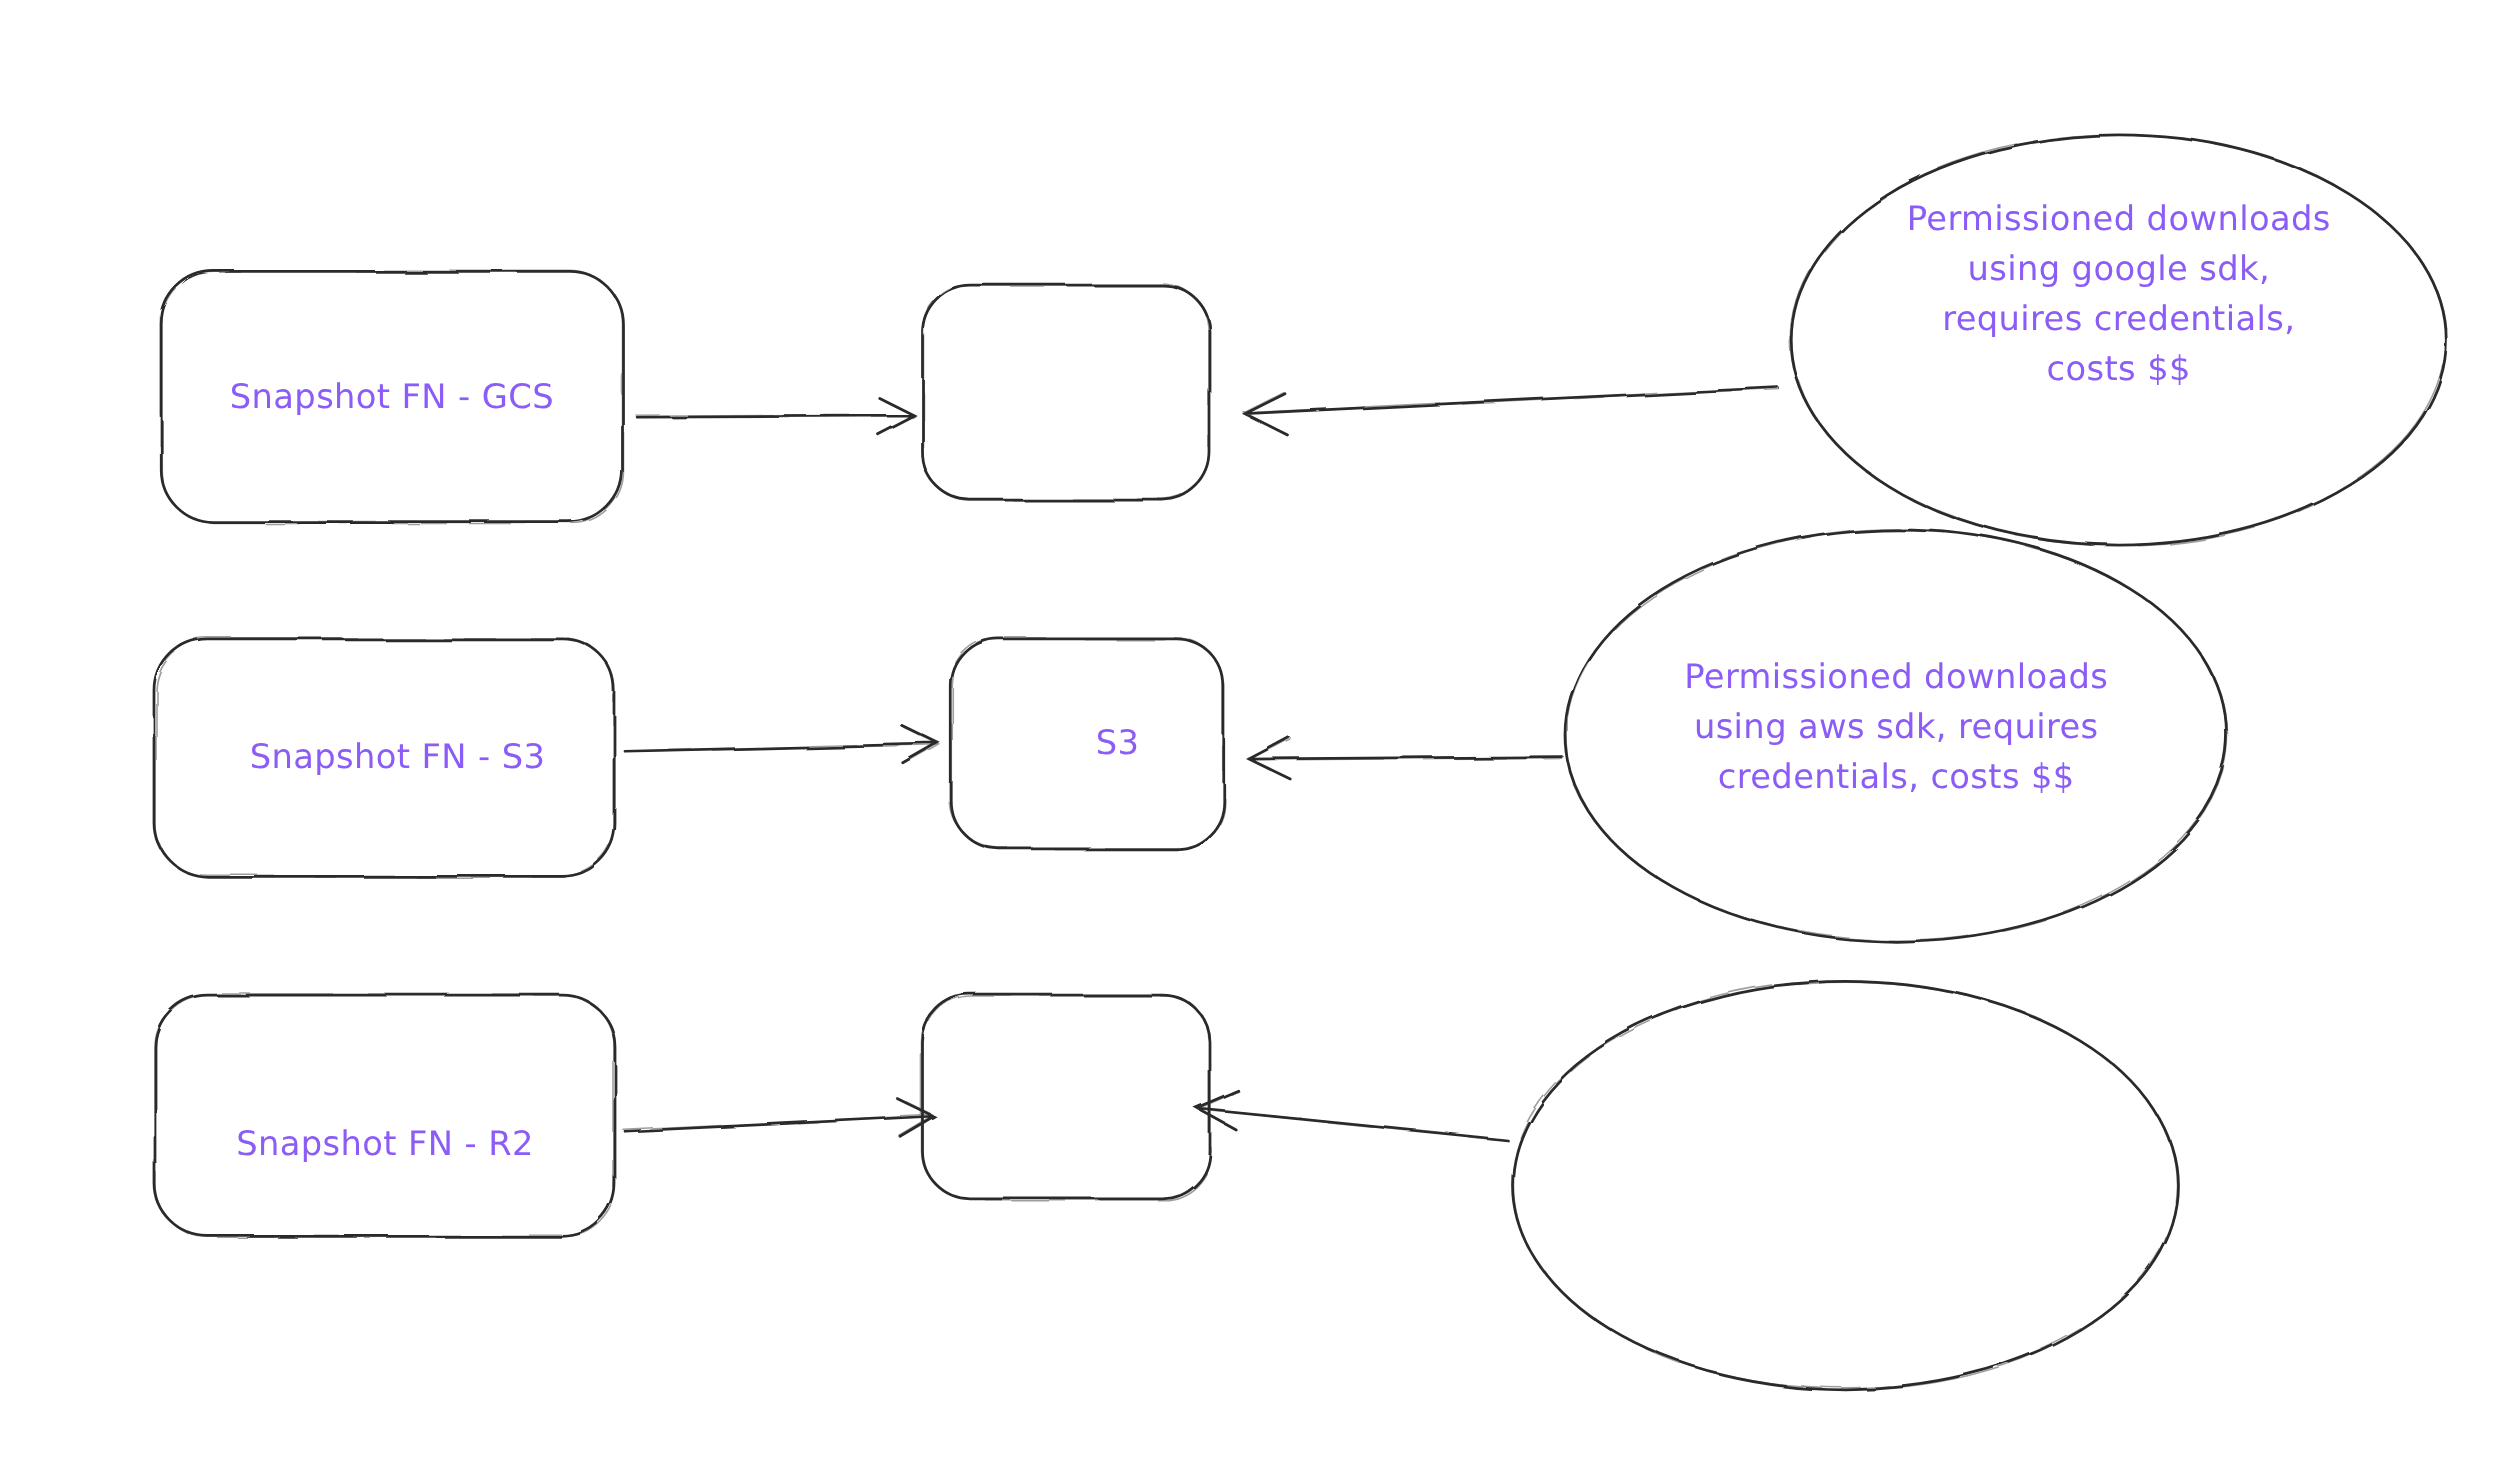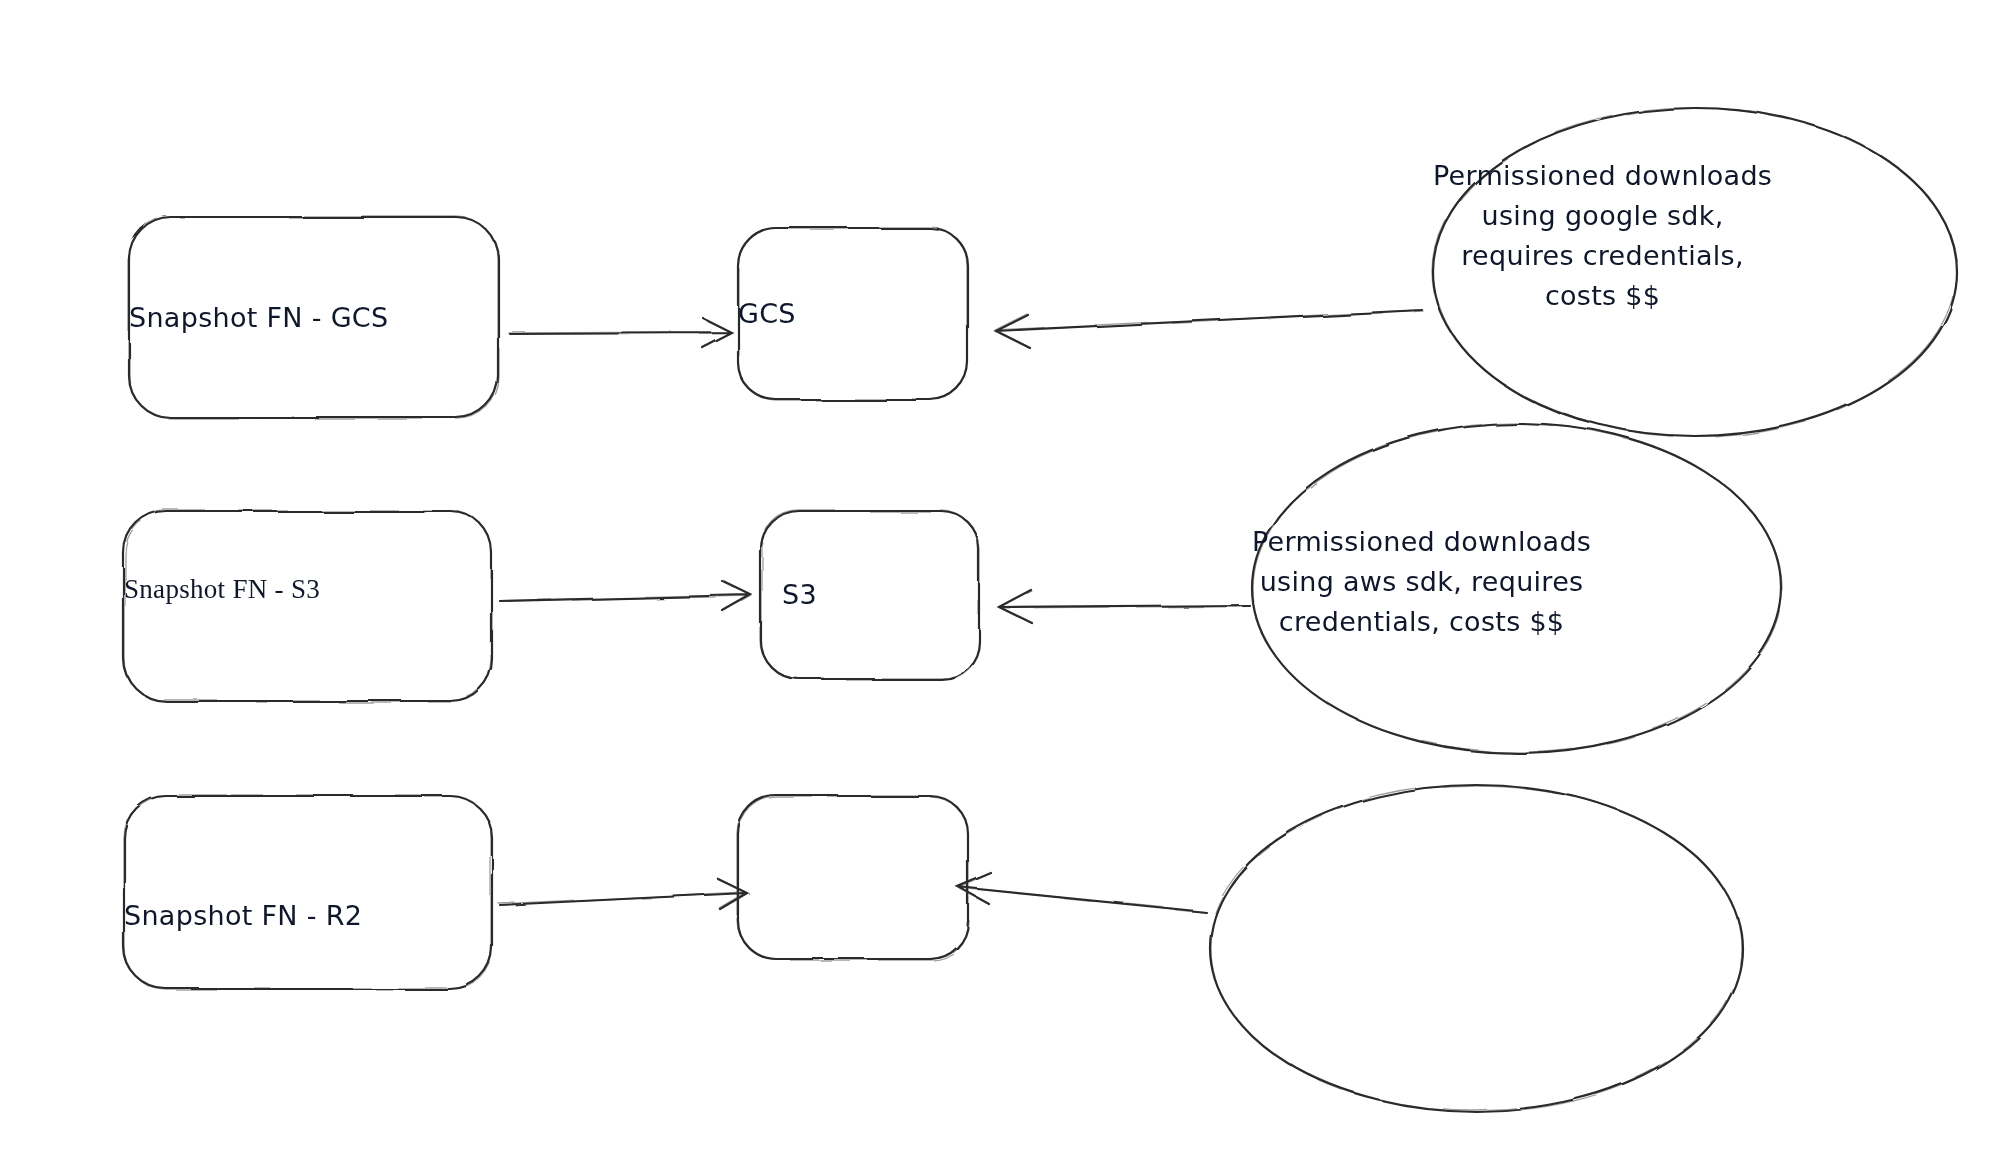--- a/index.html
+++ b/index.html
@@ -19,22 +19,23 @@
   svg.sketch-layer {
     position: absolute;
     left: 0; top: 0;
     width: 2000px;
     height: 1174px;
   }
   .node-label, .note-label {
     position: absolute;
     display: flex;
     align-items: center;
+    justify-content: center;
     text-align: center;
-    color: #0f172a;
+    color: #8b5cf6;
     letter-spacing: 0.3px;
     pointer-events: none;
   }
   .node-label {
     font-size: 27px;
     line-height: 1.3;
   }
   .note-label {
     font-size: 27px;
     line-height: 1.48;
@@ -93,29 +94,28 @@
       <path d="M1250,606 L1000,608 M1032,591 L1000,608 L1033,624"></path>
       <rect x="124" y="796" width="368" height="193" rx="42"></rect>
       <rect x="738" y="796" width="230" height="163" rx="38"></rect>
       <ellipse cx="1476" cy="948" rx="266" ry="163"></ellipse>
       <path d="M500,905 L746,893 M718,879 L747,893 L720,909"></path>
       <path d="M1206,912 L958,887 M991,873 L958,887 L989,904"></path>
     </g>
   </svg>
 
   <div class="node-label" style="left:129px; top:217px; width:369px; height:201px;">Snapshot FN - GCS</div>
-  <div class="node-label" style="left:738px; top:228px; width:230px; height:172px;">GCS</div>
   <div class="note-label" style="left:1433px; top:108px; width:524px; height:328px;">
     <span class="note-inner" style="top:-36px;">Permissioned downloads
 using google sdk,
 requires credentials,
 costs $$</span>
   </div>
 
-  <div class="node-label" style="left:124px; top:495px; width:388px; height:190px;font-family:Liberation Serif, serif;">Snapshot FN - S3</div>
+  <div class="node-label" style="left:124px; top:511px; width:388px; height:190px;">Snapshot FN - S3</div>
   <div class="node-label" style="left:782px; top:511px; width:224px; height:168px;">S3</div>
   <div class="note-label" style="left:1252px; top:423px; width:530px; height:330px;">
     <span class="note-inner" style="top:-6px;">Permissioned downloads
 using aws sdk, requires
 credentials, costs $$</span>
   </div>
 
   <div class="node-label" style="left:124px; top:796px; width:368px; height:239px;">Snapshot FN - R2</div>
 
 </div>

